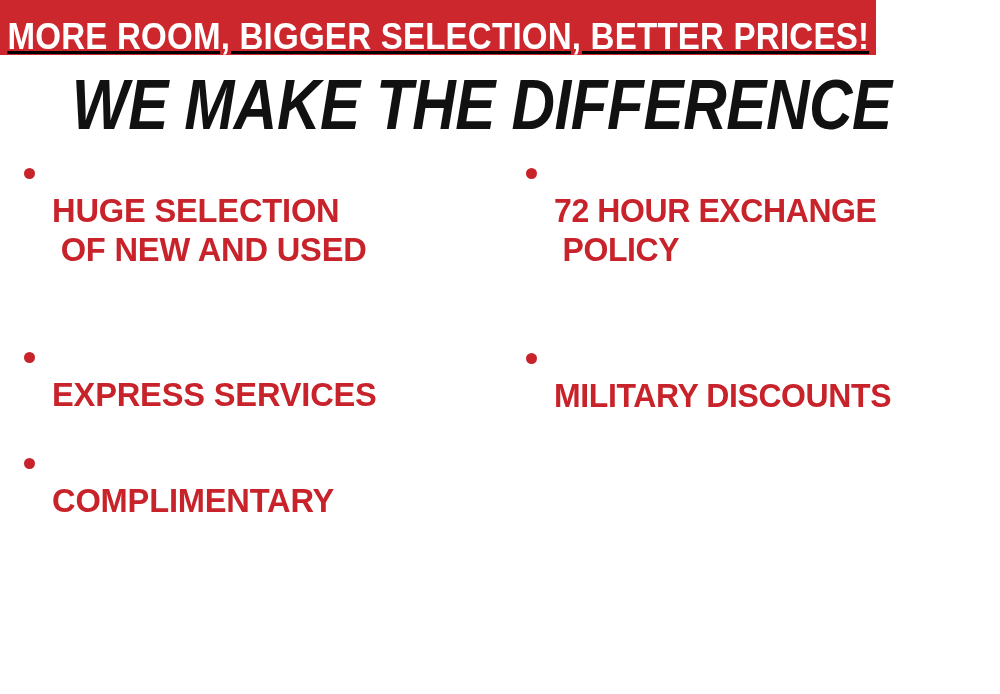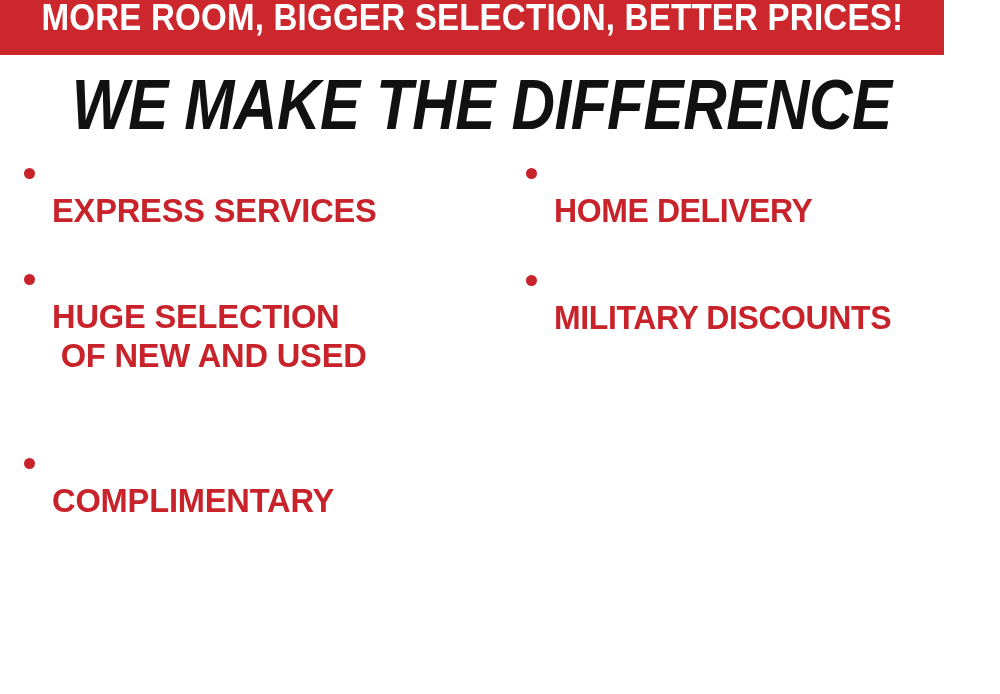--- a/index.html
+++ b/index.html
@@ -15,27 +15,28 @@
     overflow: hidden;
     position: relative;
     -webkit-font-smoothing: antialiased;
   }
 
   
   .banner {
     position: absolute;
     left: 0;
     top: 0;
-    width: 944px;
+    width: 876px;
     height: 55px;
     background: #cb272d;
     display: flex;
-    align-items: flex-start;
+    align-items: flex-end;
     justify-content: center;
     box-sizing: border-box;
+    text-decoration: underline;
   }
   .banner-text {
     color: #ffffff;
     font-family: "Liberation Sans", sans-serif;
     font-weight: bold;
     font-size: 36px;
     line-height: 36px;
     letter-spacing: 0.2px;
     transform: scaleX(0.92);
     transform-origin: center center;
@@ -143,45 +144,46 @@
 <div class="headline-wrap">
   <div class="headline" style="color: rgb(17, 17, 17);">WE MAKE THE DIFFERENCE</div>
 </div>
 
 <div class="columns">
 
   <div class="column column-left">
     <div class="bullet-item">
       <span class="bullet-dot" style="background: rgb(200, 35, 43);"></span>
       <span class="bullet-text" style="color: rgb(200, 35, 43);">
-        <span>EXPRESS SERVICES</span>
+        <span>HUGE SELECTION</span>
+        <span class="cont">OF NEW AND USED</span>
       </span>
     </div>
     <div class="bullet-item">
       <span class="bullet-dot" style="background: rgb(200, 35, 43);"></span>
       <span class="bullet-text" style="color: rgb(200, 35, 43);">
-        <span>HUGE SELECTION</span>
-        <span class="cont">OF NEW AND USED</span>
+        <span>EXPRESS SERVICES</span>
       </span>
     </div>
     <div class="bullet-item">
       <span class="bullet-dot" style="background: rgb(200, 35, 43);"></span>
       <span class="bullet-text" style="color: rgb(200, 35, 43);">
         <span>COMPLIMENTARY</span>
         
       </span>
     </div>
 
   </div>
 
   <div class="column column-right">
     <div class="bullet-item">
       <span class="bullet-dot" style="background: rgb(200, 35, 43);"></span>
       <span class="bullet-text" style="color: rgb(200, 35, 43);">
-        <span>HOME DELIVERY</span>
+        <span>72 HOUR EXCHANGE</span>
+        <span class="cont">POLICY</span>
       </span>
     </div>
     <div class="bullet-item">
       <span class="bullet-dot" style="background: rgb(200, 35, 43);"></span>
       <span class="bullet-text" style="color: rgb(200, 35, 43);">
         <span>MILITARY DISCOUNTS</span>
       </span>
     </div>
 
   </div>

